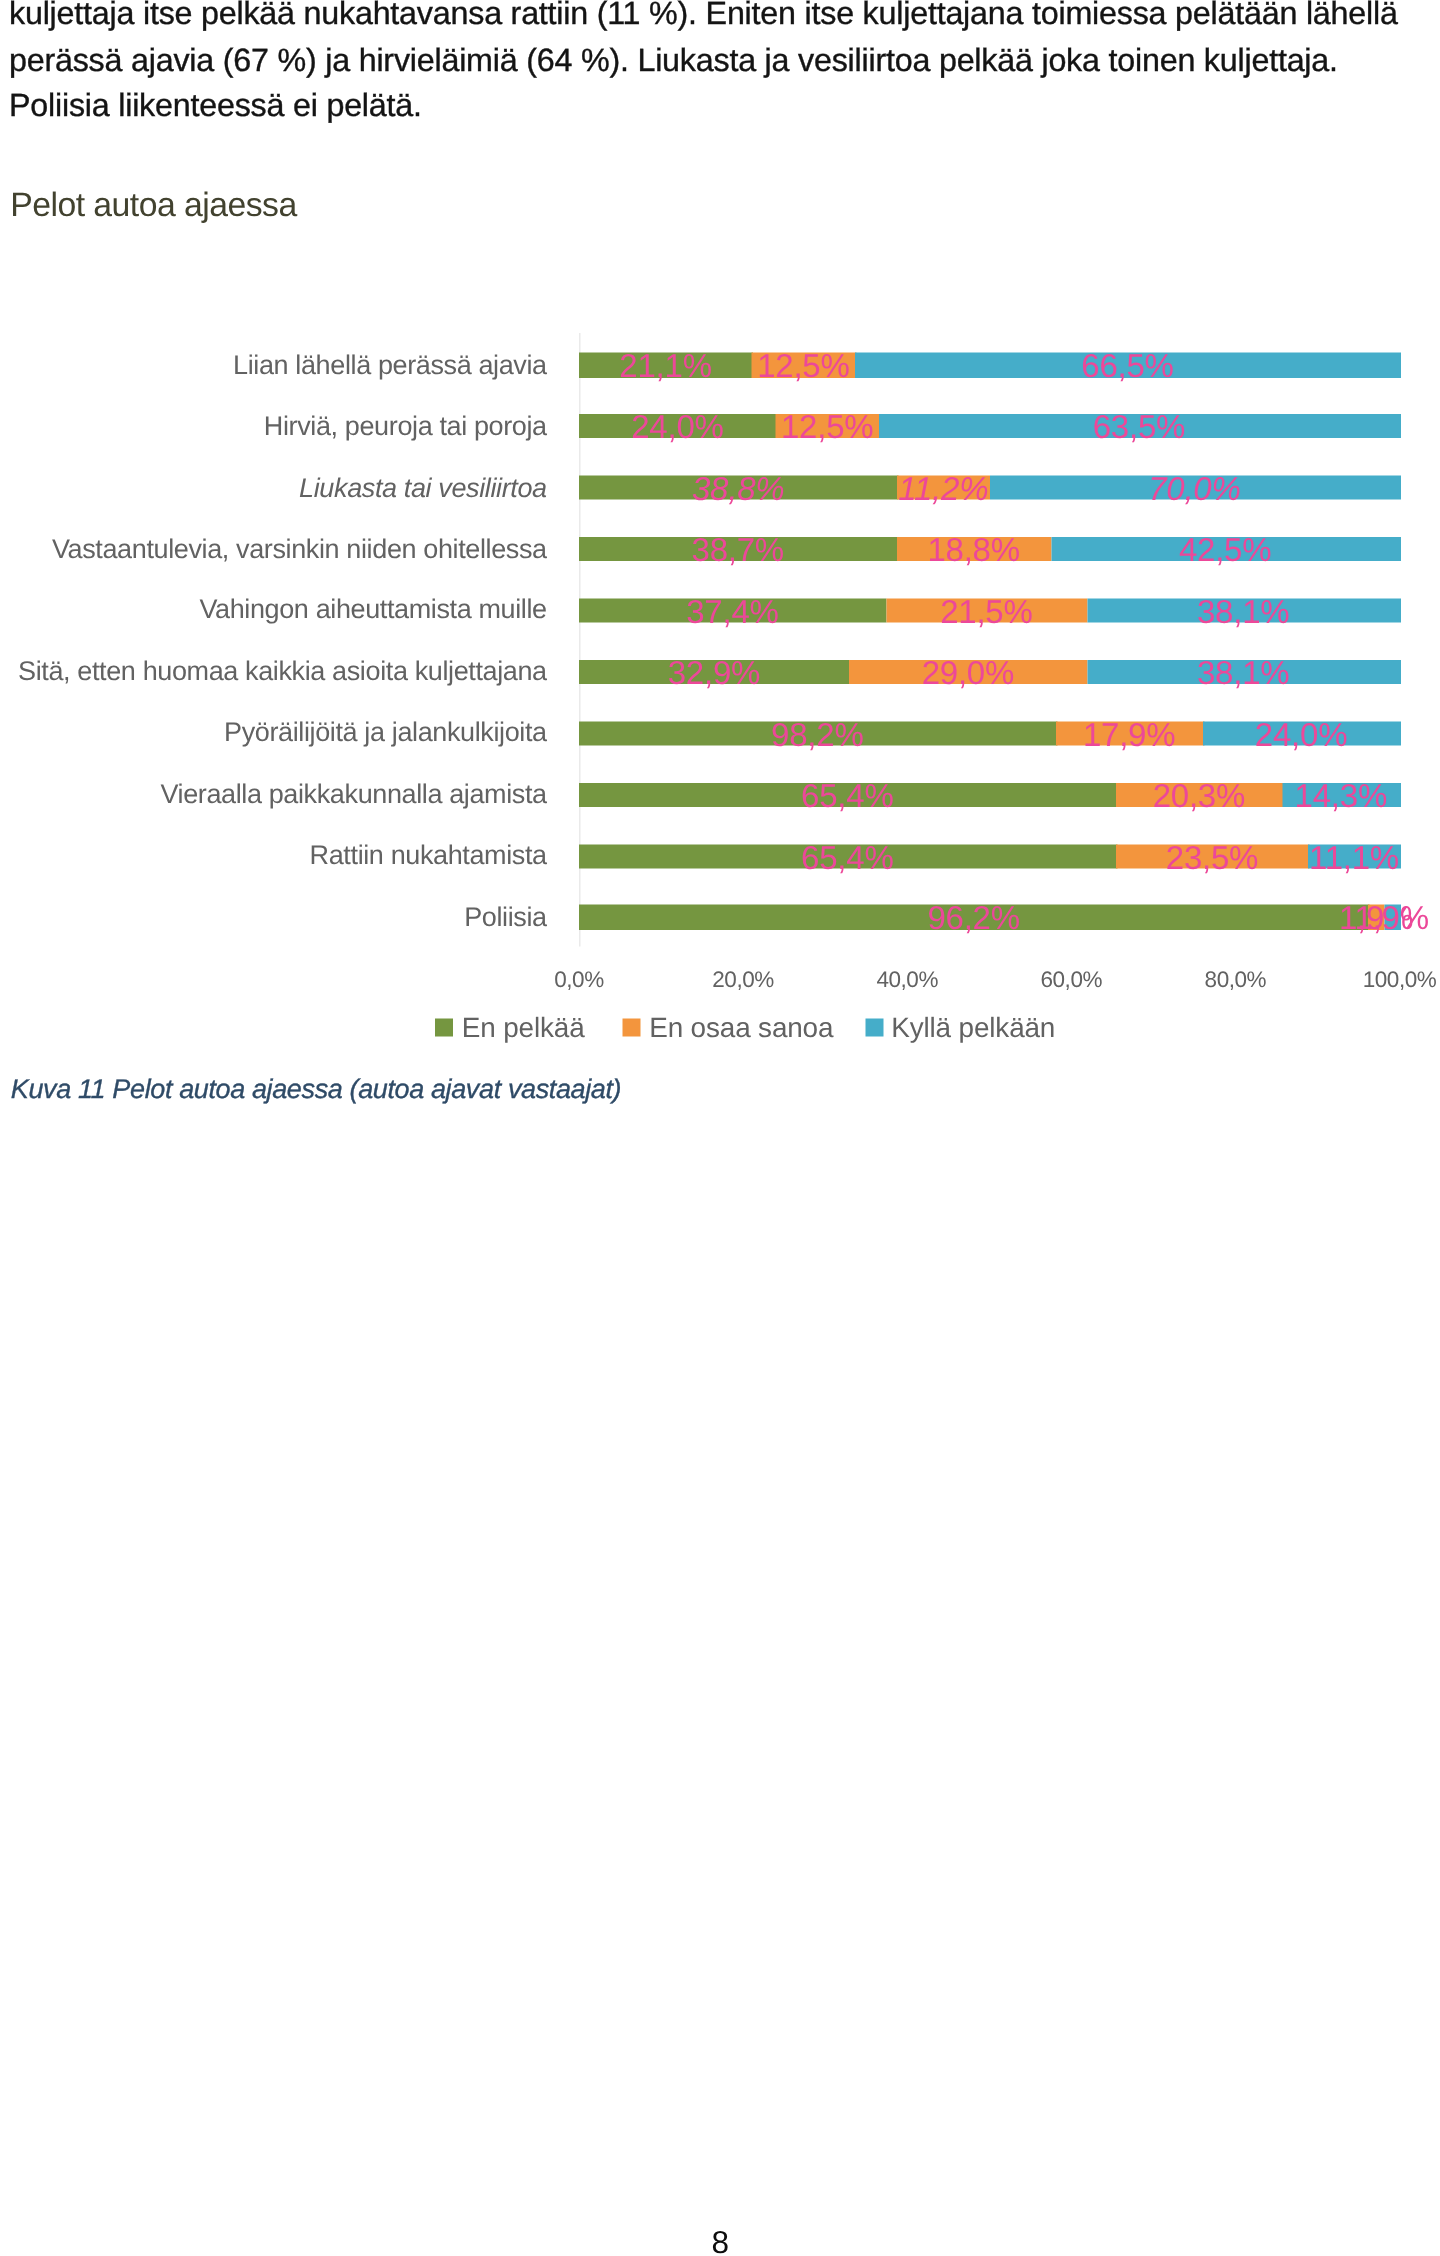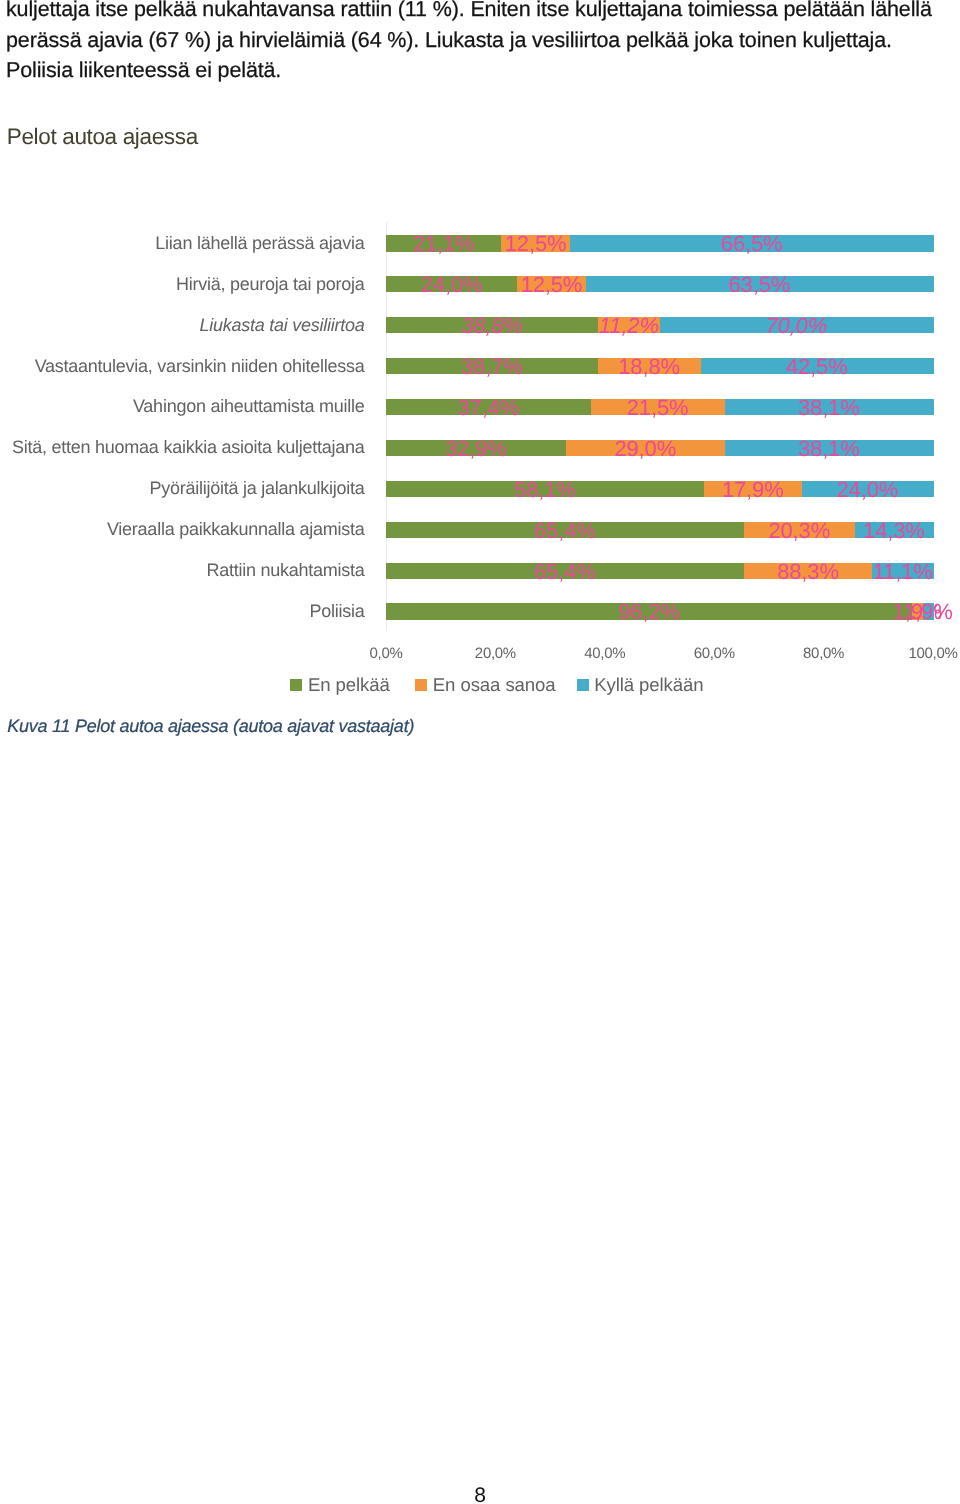--- a/index.html
+++ b/index.html
@@ -119,21 +119,21 @@
             <div class="seg" style="left: 179.963px; width: 159.43px; background: rgb(243, 149, 61);"></div>
             <div class="seglabel" style="left: 259.278px;">29,0%</div>
             <div class="seg" style="left: 338.593px; width: 209.207px; background: rgb(69, 173, 201);"></div>
             <div class="seglabel" style="left: 442.796px;">38,1%</div>
           </div>
         </div>
         <div class="row" style="top: 245.4px;">
           <div class="rowlabel">Pyöräilijöitä ja jalankulkijoita</div>
           <div class="bar" style="width: 547px;">
             <div class="seg" style="left: 0px; width: 318.607px; background: rgb(117, 150, 64);"></div>
-            <div class="seglabel" style="left: 158.903px;">58,1%</div>
+            <div class="seglabel" style="left: 158.903px;">98,2%</div>
             <div class="seg" style="left: 317.807px; width: 98.713px; background: rgb(243, 149, 61);"></div>
             <div class="seglabel" style="left: 366.763px;">17,9%</div>
             <div class="seg" style="left: 415.72px; width: 132.08px; background: rgb(69, 173, 201);"></div>
             <div class="seglabel" style="left: 481.36px;">24,0%</div>
           </div>
         </div>
         <div class="row" style="top: 286.3px;">
           <div class="rowlabel">Vieraalla paikkakunnalla ajamista</div>
           <div class="bar" style="width: 547px;">
             <div class="seg" style="left: 0px; width: 358.538px; background: rgb(117, 150, 64);"></div>
@@ -143,21 +143,21 @@
             <div class="seg" style="left: 468.779px; width: 79.021px; background: rgb(69, 173, 201);"></div>
             <div class="seglabel" style="left: 507.889px;">14,3%</div>
           </div>
         </div>
         <div class="row" style="top: 327.2px;">
           <div class="rowlabel">Rattiin nukahtamista</div>
           <div class="bar" style="width: 547px;">
             <div class="seg" style="left: 0px; width: 358.538px; background: rgb(117, 150, 64);"></div>
             <div class="seglabel" style="left: 178.869px;">65,4%</div>
             <div class="seg" style="left: 357.738px; width: 129.345px; background: rgb(243, 149, 61);"></div>
-            <div class="seglabel" style="left: 422.01px;">88,3%</div>
+            <div class="seglabel" style="left: 422.01px;">23,5%</div>
             <div class="seg" style="left: 486.283px; width: 61.517px; background: rgb(69, 173, 201);"></div>
             <div class="seglabel" style="left: 516.641px;">11,1%</div>
           </div>
         </div>
         <div class="row" style="top: 368.1px;">
           <div class="rowlabel">Poliisia</div>
           <div class="bar" style="width: 547px;">
             <div class="seg" style="left: 0px; width: 527.014px; background: rgb(117, 150, 64);"></div>
             <div class="seglabel" style="left: 263.107px;">96,2%</div>
             <div class="seg" style="left: 526.214px; width: 11.193px; background: rgb(243, 149, 61);"></div>

